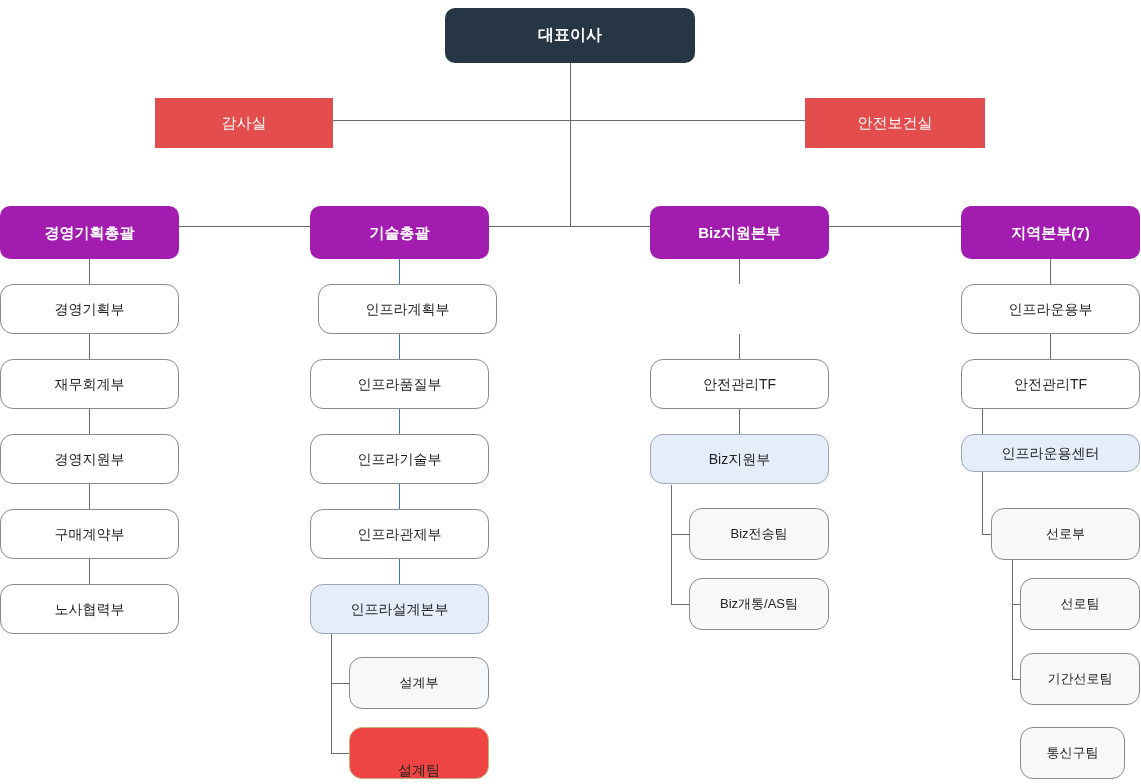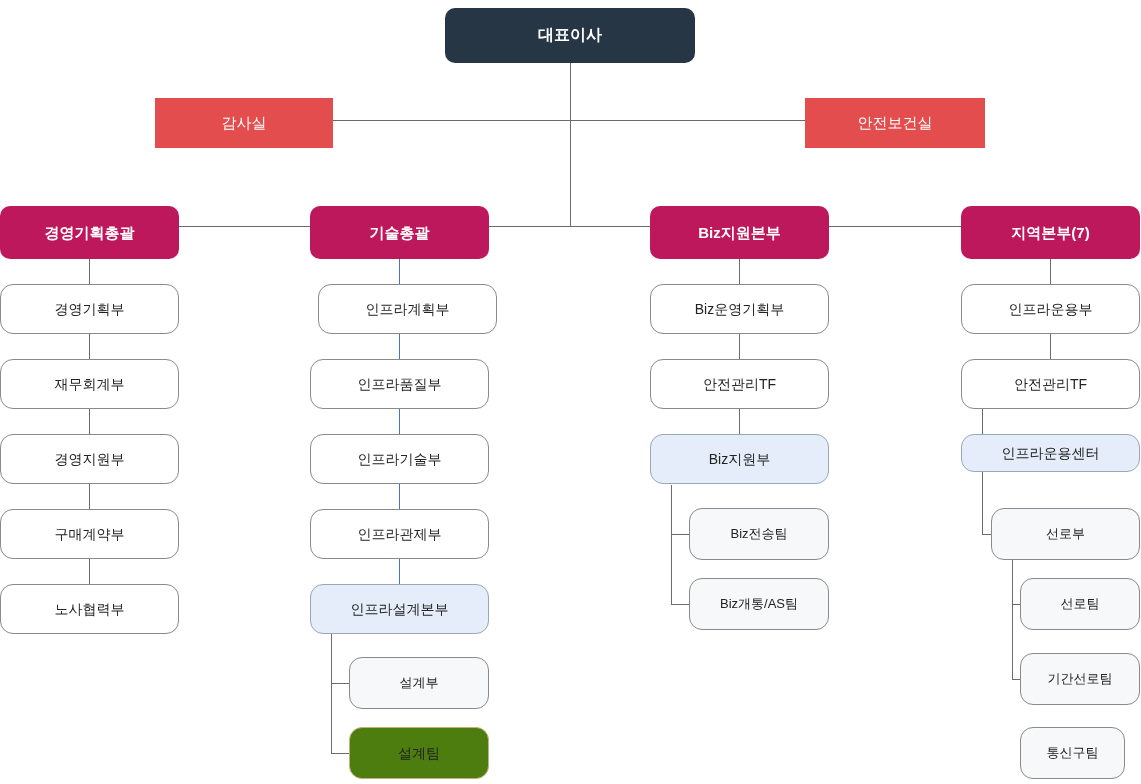--- a/index.html
+++ b/index.html
@@ -35,21 +35,21 @@
     border-radius: 10px;
   }
   .n-red {
     background: #e44d4d;
     color: #ffffff;
     font-weight: normal;
     font-size: 15px;
     border-radius: 0;
   }
   .n-blue {
-    background: #be185d;
+    background: #a21caf;
     color: #ffffff;
     font-weight: bold;
     font-size: 15px;
     border-radius: 10px;
   }
   .n-plain {
     background: #ffffff;
     color: #222222;
     border: 1px solid #8a8a8a;
     font-size: 14px;
@@ -63,25 +63,26 @@
     border-radius: 13px;
   }
   .n-gray {
     background: #f6f8fa;
     color: #222222;
     border: 1px solid #8a8a8a;
     font-size: 13px;
     border-radius: 13px;
   }
   .n-cream {
-    background: #4d7c0f;
+    background: #ef4444;
     color: #222222;
     border: 1px solid #c9ae7a;
     font-size: 14px;
     border-radius: 13px;
+    align-items: flex-end;
   }
   
   .line {
     position: absolute;
     background: #6b6b6b;
     z-index: 1;
   }
   .line.v { width: 1px; }
   .line.h { height: 1px; }
   .line.blue { background: #4076bf; }
@@ -182,23 +183,20 @@
   <div class="node n-gray" style="left:349px; top:657px; width:140px; height:52px;">
     <span>설계부</span>
   </div>
   <div class="node n-cream" style="left:349px; top:727px; width:140px; height:52px;">
     <span>설계팀</span>
   </div>
 
   <div class="node n-blue" style="left:650px; top:206px; width:179px; height:53px;">
     <span>Biz지원본부</span>
   </div>
-  <div class="node n-plain" style="left:650px; top:284px; width:179px; height:50px;">
-    <span>Biz운영기획부</span>
-  </div>
   <div class="node n-plain" style="left:650px; top:359px; width:179px; height:50px;">
     <span>안전관리TF</span>
   </div>
   <div class="node n-lightblue" style="left:650px; top:434px; width:179px; height:50px;">
     <span>Biz지원부</span>
   </div>
   <div class="node n-gray" style="left:689px; top:508px; width:140px; height:52px;">
     <span>Biz전송팀</span>
   </div>
   <div class="node n-gray" style="left:689px; top:578px; width:140px; height:52px;justify-content:center;">

